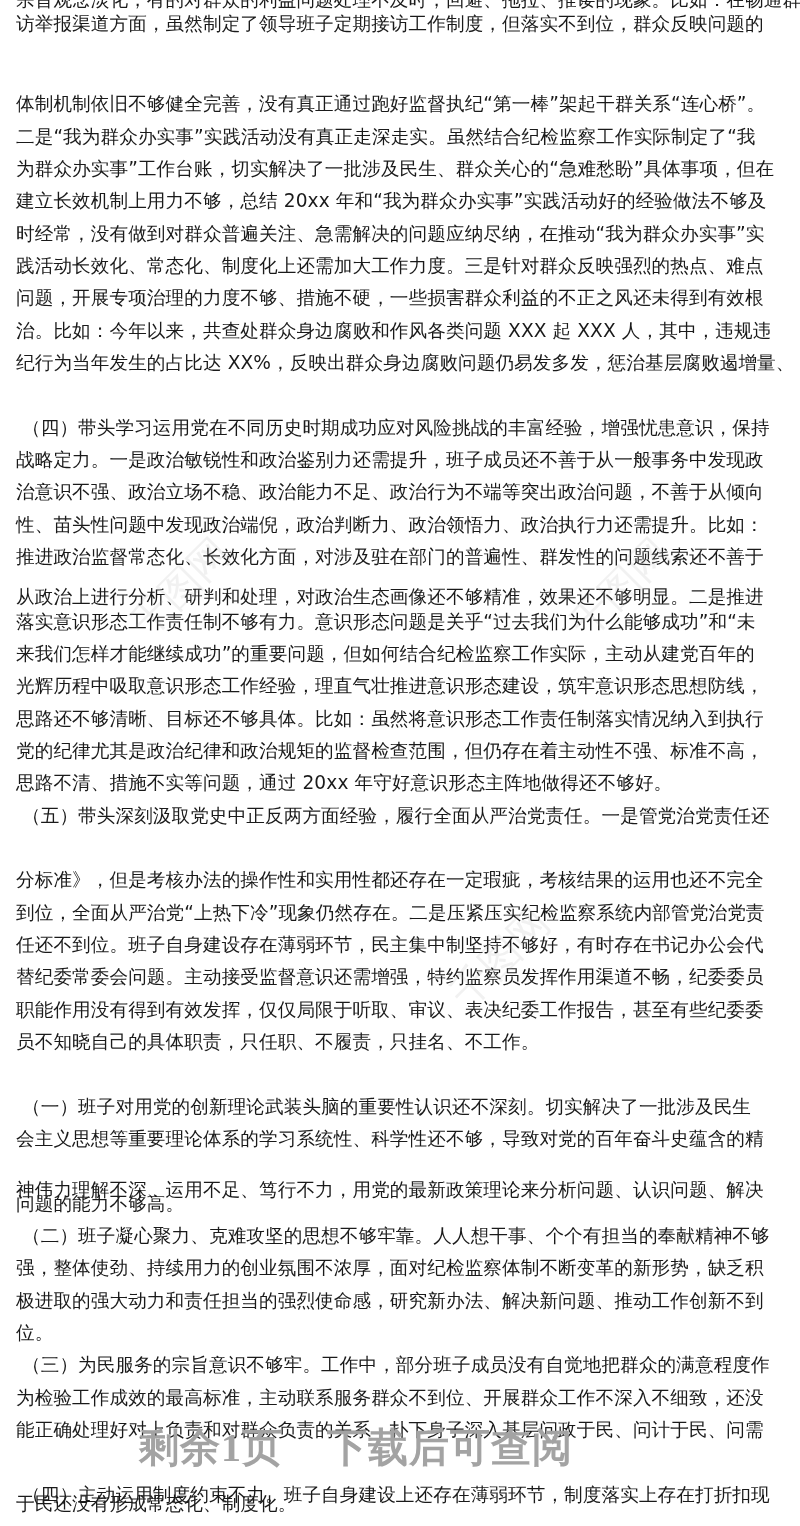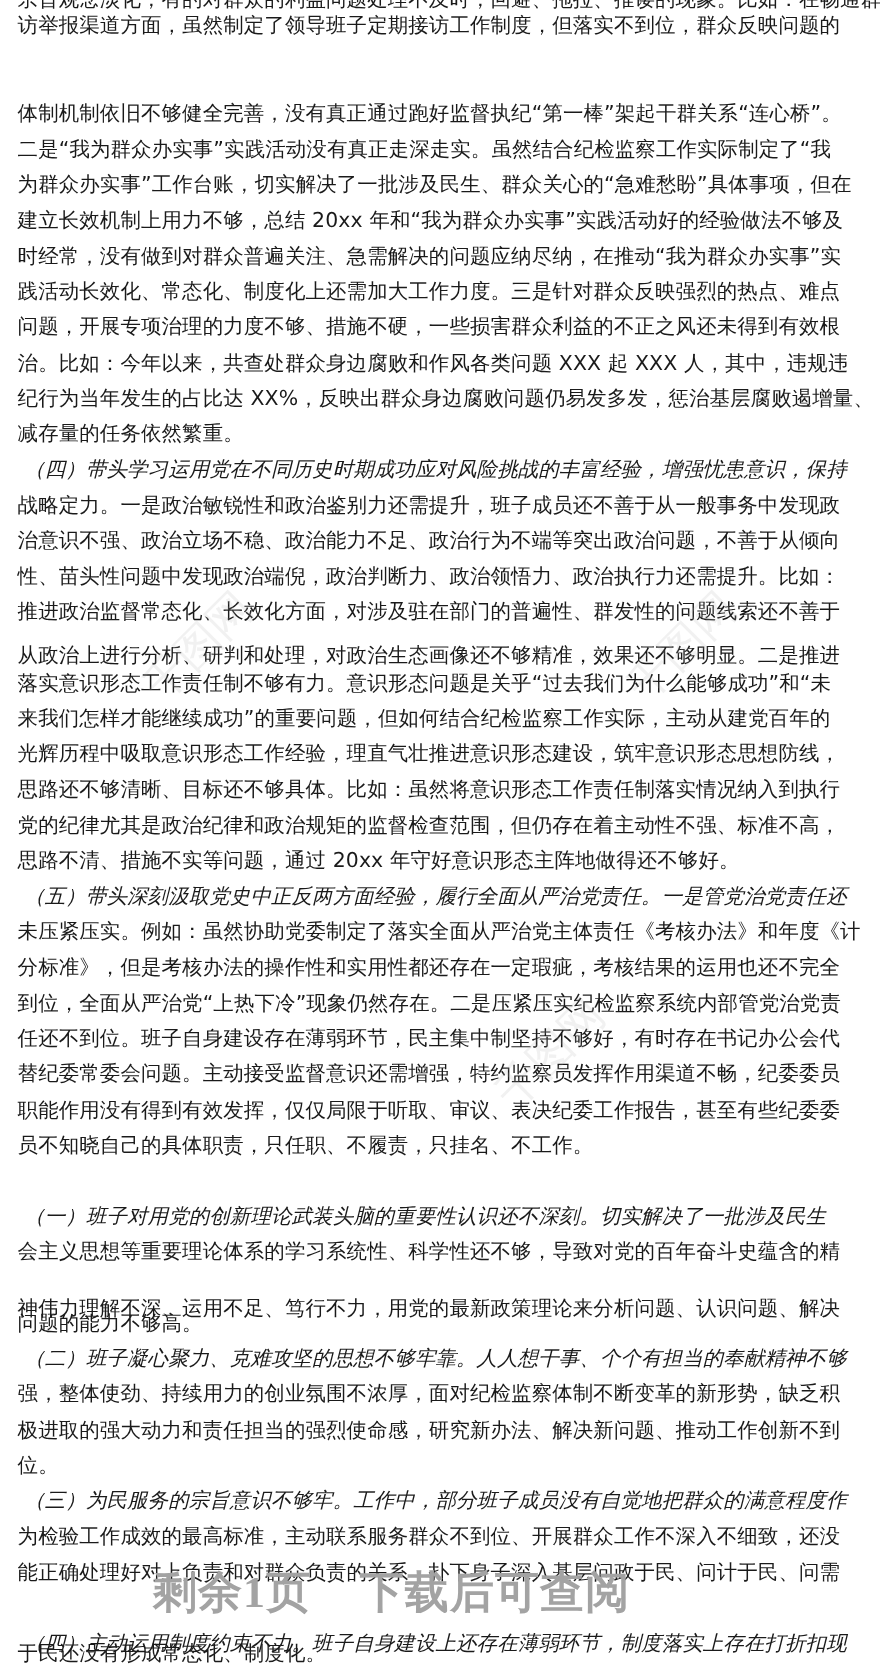--- a/index.html
+++ b/index.html
@@ -25,21 +25,21 @@
     .line {
       position: absolute;
       left: 16px;
       width: 770px;
       font-size: 18.6px;
       line-height: 24px;
       white-space: nowrap;
       letter-spacing: 0.1px;
       color: #1a1a1a;
     }
-    .line.indent { left: 22px; font-style: italic; }
+    .line.indent { left: 22px; }
     .watermark {
       position: absolute;
       font-size: 40px;
       color: rgba(180,180,180,0.18);
       transform: rotate(-45deg);
       pointer-events: none;
       white-space: nowrap;
       font-family: "DejaVu Sans", sans-serif;
     }
     .download-banner {
@@ -65,35 +65,33 @@
 
   <div class="line" style="top:92px">体制机制依旧不够健全完善，没有真正通过跑好监督执纪“第一棒”架起干群关系“连心桥”。</div>
   <div class="line" style="top:125px">二是“我为群众办实事”实践活动没有真正走深走实。虽然结合纪检监察工作实际制定了“我</div>
   <div class="line" style="top:157px">为群众办实事”工作台账，切实解决了一批涉及民生、群众关心的“急难愁盼”具体事项，但在</div>
   <div class="line" style="top:189px">建立长效机制上用力不够，总结 20xx 年和“我为群众办实事”实践活动好的经验做法不够及</div>
   <div class="line" style="top:254px">践活动长效化、常态化、制度化上还需加大工作力度。三是针对群众反映强烈的热点、难点</div>
   <div class="line" style="top:222px">时经常，没有做到对群众普遍关注、急需解决的问题应纳尽纳，在推动“我为群众办实事”实</div>
   <div class="line" style="top:286px">问题，开展专项治理的力度不够、措施不硬，一些损害群众利益的不正之风还未得到有效根</div>
   <div class="line" style="top:319px">治。比如：今年以来，共查处群众身边腐败和作风各类问题 XXX 起 XXX 人，其中，违规违</div>
   <div class="line" style="top:351px">纪行为当年发生的占比达 XX%，反映出群众身边腐败问题仍易发多发，惩治基层腐败遏增量、</div>
-  <div class="line" style="top:383px">减存量的任务依然繁重。</div>
   <div class="line indent" style="top:416px">（四）带头学习运用党在不同历史时期成功应对风险挑战的丰富经验，增强忧患意识，保持</div>
   <div class="line" style="top:448px">战略定力。一是政治敏锐性和政治鉴别力还需提升，班子成员还不善于从一般事务中发现政</div>
   <div class="line" style="top:480px">治意识不强、政治立场不稳、政治能力不足、政治行为不端等突出政治问题，不善于从倾向</div>
   <div class="line" style="top:513px">性、苗头性问题中发现政治端倪，政治判断力、政治领悟力、政治执行力还需提升。比如：</div>
   <div class="line" style="top:545px">推进政治监督常态化、长效化方面，对涉及驻在部门的普遍性、群发性的问题线索还不善于</div>
   <div class="line" style="top:585px">从政治上进行分析、研判和处理，对政治生态画像还不够精准，效果还不够明显。二是推进</div>
   <div class="line" style="top:610px">落实意识形态工作责任制不够有力。意识形态问题是关乎“过去我们为什么能够成功”和“未</div>
   <div class="line" style="top:642px">来我们怎样才能继续成功”的重要问题，但如何结合纪检监察工作实际，主动从建党百年的</div>
   <div class="line" style="top:674px">光辉历程中吸取意识形态工作经验，理直气壮推进意识形态建设，筑牢意识形态思想防线，</div>
   <div class="line" style="top:707px">思路还不够清晰、目标还不够具体。比如：虽然将意识形态工作责任制落实情况纳入到执行</div>
   <div class="line" style="top:739px">党的纪律尤其是政治纪律和政治规矩的监督检查范围，但仍存在着主动性不强、标准不高，</div>
   <div class="line" style="top:771px">思路不清、措施不实等问题，通过 20xx 年守好意识形态主阵地做得还不够好。</div>
   <div class="line indent" style="top:804px">（五）带头深刻汲取党史中正反两方面经验，履行全面从严治党责任。一是管党治党责任还</div>
-  <div class="line" style="top:836px">未压紧压实。例如：虽然协助党委制定了落实全面从严治党主体责任《考核办法》和年度《计</div>
   <div class="line" style="top:868px">分标准》，但是考核办法的操作性和实用性都还存在一定瑕疵，考核结果的运用也还不完全</div>
   <div class="line" style="top:901px">到位，全面从严治党“上热下冷”现象仍然存在。二是压紧压实纪检监察系统内部管党治党责</div>
   <div class="line" style="top:933px">任还不到位。班子自身建设存在薄弱环节，民主集中制坚持不够好，有时存在书记办公会代</div>
   <div class="line" style="top:965px">替纪委常委会问题。主动接受监督意识还需增强，特约监察员发挥作用渠道不畅，纪委委员</div>
   <div class="line" style="top:998px">职能作用没有得到有效发挥，仅仅局限于听取、审议、表决纪委工作报告，甚至有些纪委委</div>
   <div class="line" style="top:1030px">员不知晓自己的具体职责，只任职、不履责，只挂名、不工作。</div>
   <div class="line indent" style="top:1095px">（一）班子对用党的创新理论武装头脑的重要性认识还不深刻。切实解决了一批涉及民生</div>
   <div class="line" style="top:1127px">会主义思想等重要理论体系的学习系统性、科学性还不够，导致对党的百年奋斗史蕴含的精</div>
   <div class="line" style="top:1178px">神伟力理解不深、运用不足、笃行不力，用党的最新政策理论来分析问题、认识问题、解决</div>
   <div class="line" style="top:1192px">问题的能力不够高。</div>

